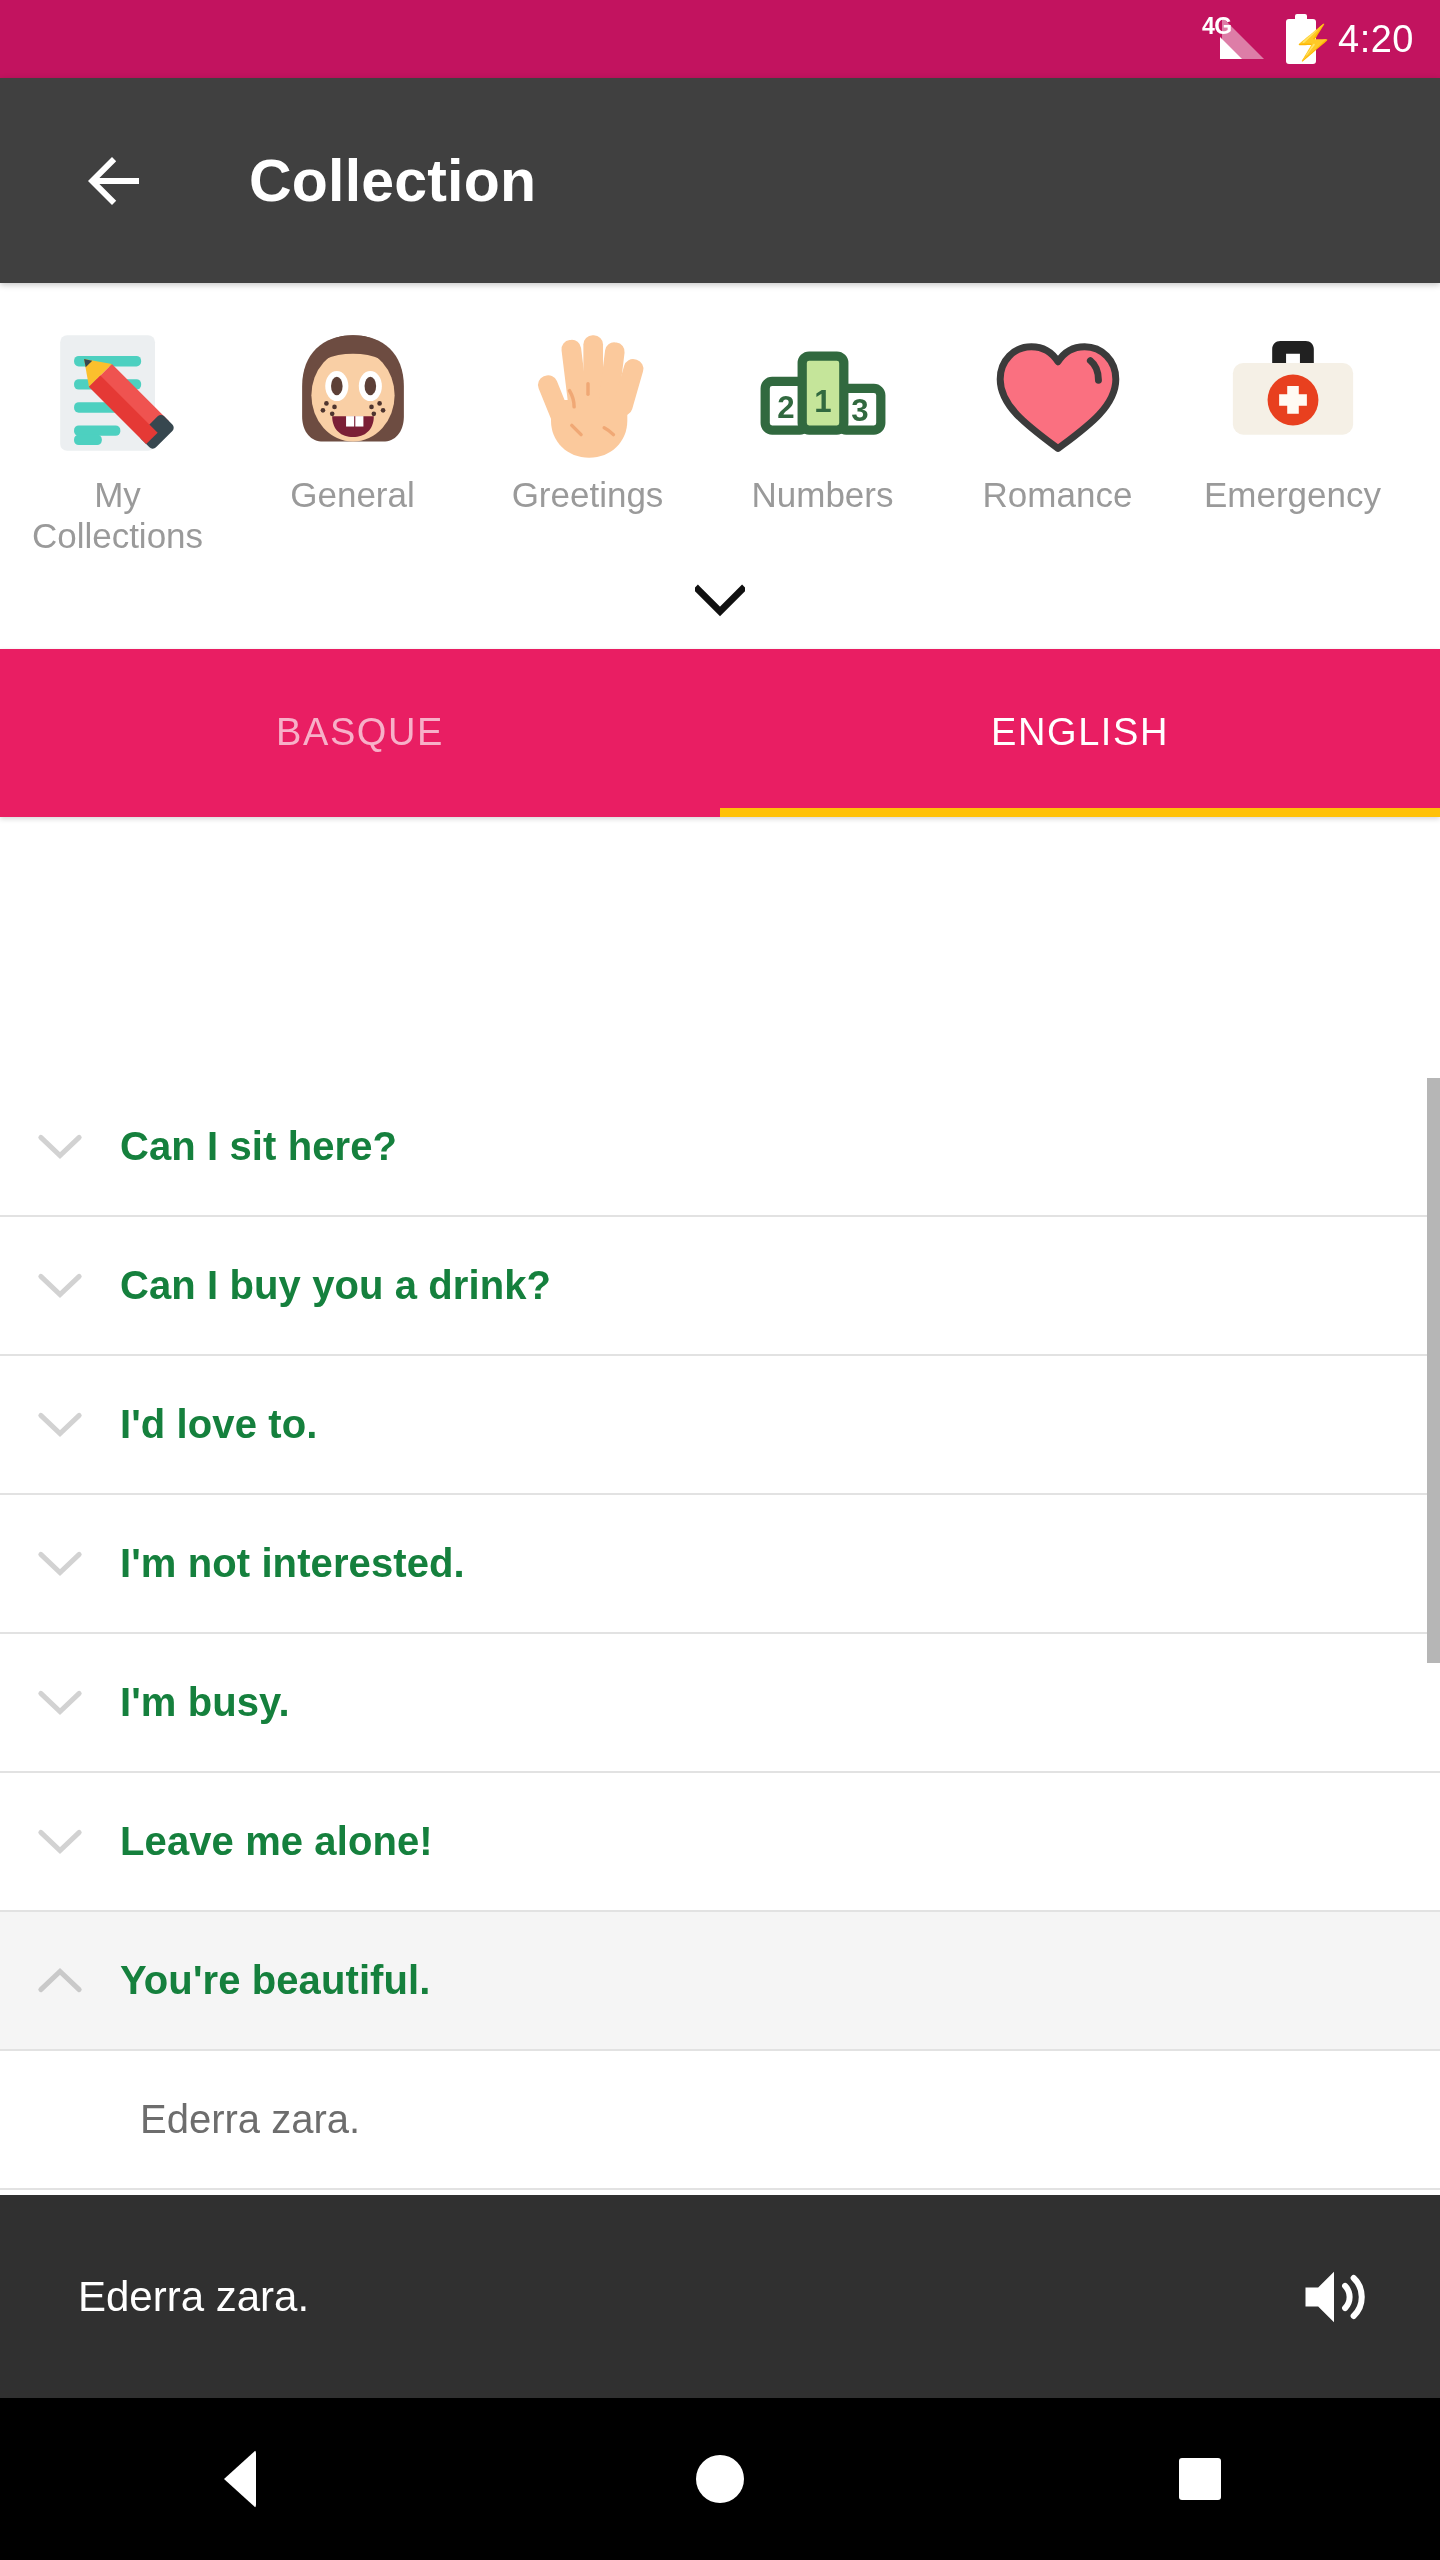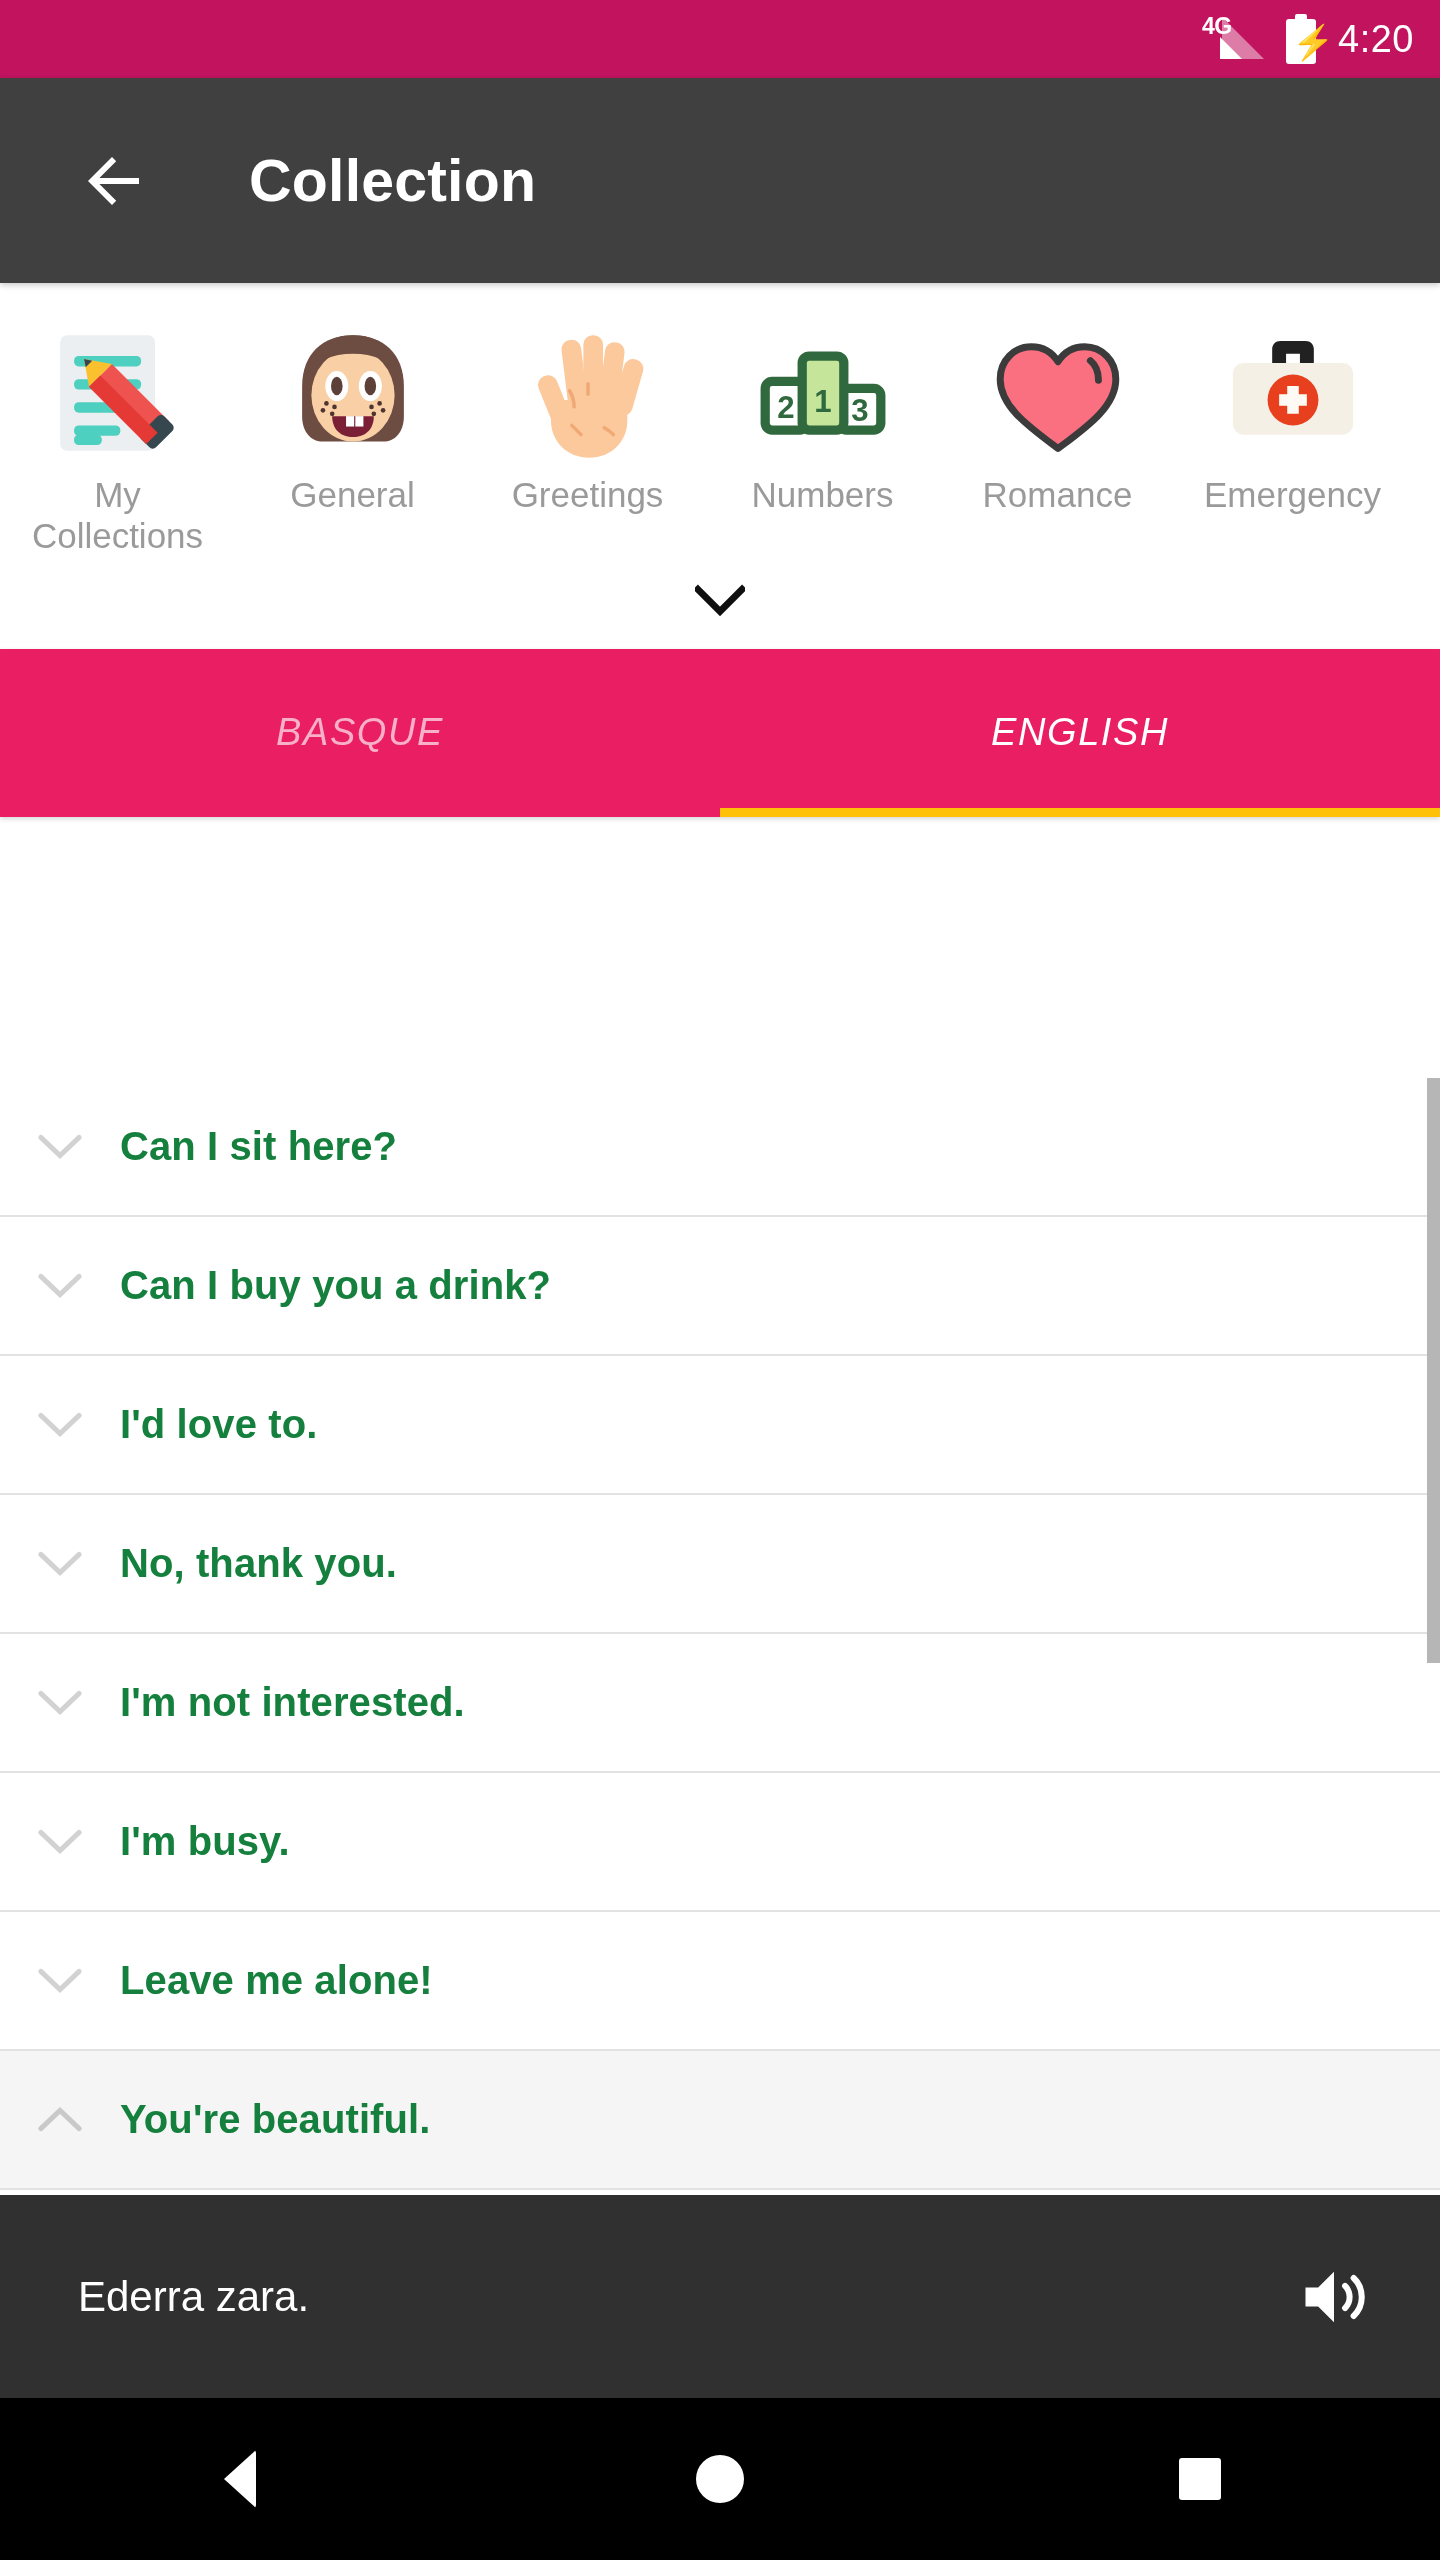--- a/index.html
+++ b/index.html
@@ -172,21 +172,20 @@
   }
 
   
   .tabs {
     height: 168px;
     background: #e91e63;
     display: flex;
     position: relative;
     box-shadow: 0 2px 5px rgba(0,0,0,0.16);
     z-index: 4;
-    font-style: italic;
   }
   .tab {
     flex: 1 1 50%;
     display: flex;
     align-items: center;
     justify-content: center;
     font-size: 38px;
     letter-spacing: 1.6px;
     cursor: pointer;
     position: relative;
@@ -507,28 +506,20 @@
 
   <div class="phrase-row">
     <span class="chev">
       <svg width="46" height="30" viewBox="0 0 24 14">
           <path d="M2 2L12 11.5 22 2" stroke="#d2d2d2" stroke-width="2.6" fill="none" stroke-linecap="round"></path>
         </svg>
     </span>
     <span class="phrase-text">I'd love to.</span>
   </div>
 
-  <div class="phrase-row">
-    <span class="chev">
-      <svg width="46" height="30" viewBox="0 0 24 14">
-          <path d="M2 2L12 11.5 22 2" stroke="#d2d2d2" stroke-width="2.6" fill="none" stroke-linecap="round"></path>
-        </svg>
-    </span>
-    <span class="phrase-text">No, thank you.</span>
-  </div>
 
   <div class="phrase-row">
     <span class="chev">
       <svg width="46" height="30" viewBox="0 0 24 14">
           <path d="M2 2L12 11.5 22 2" stroke="#d2d2d2" stroke-width="2.6" fill="none" stroke-linecap="round"></path>
         </svg>
     </span>
     <span class="phrase-text">I'm not interested.</span>
   </div>
 

